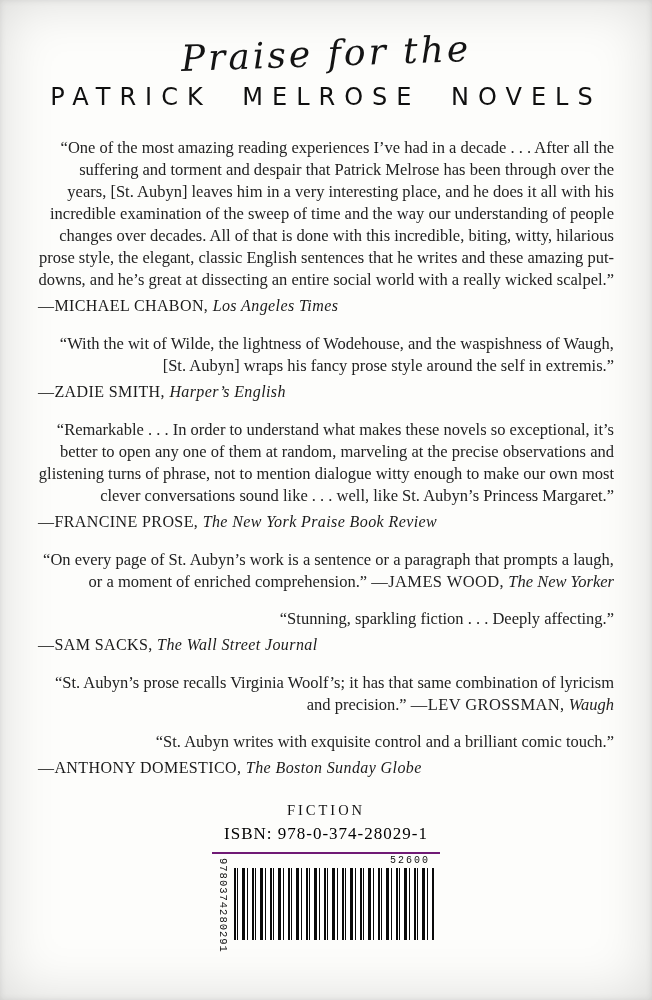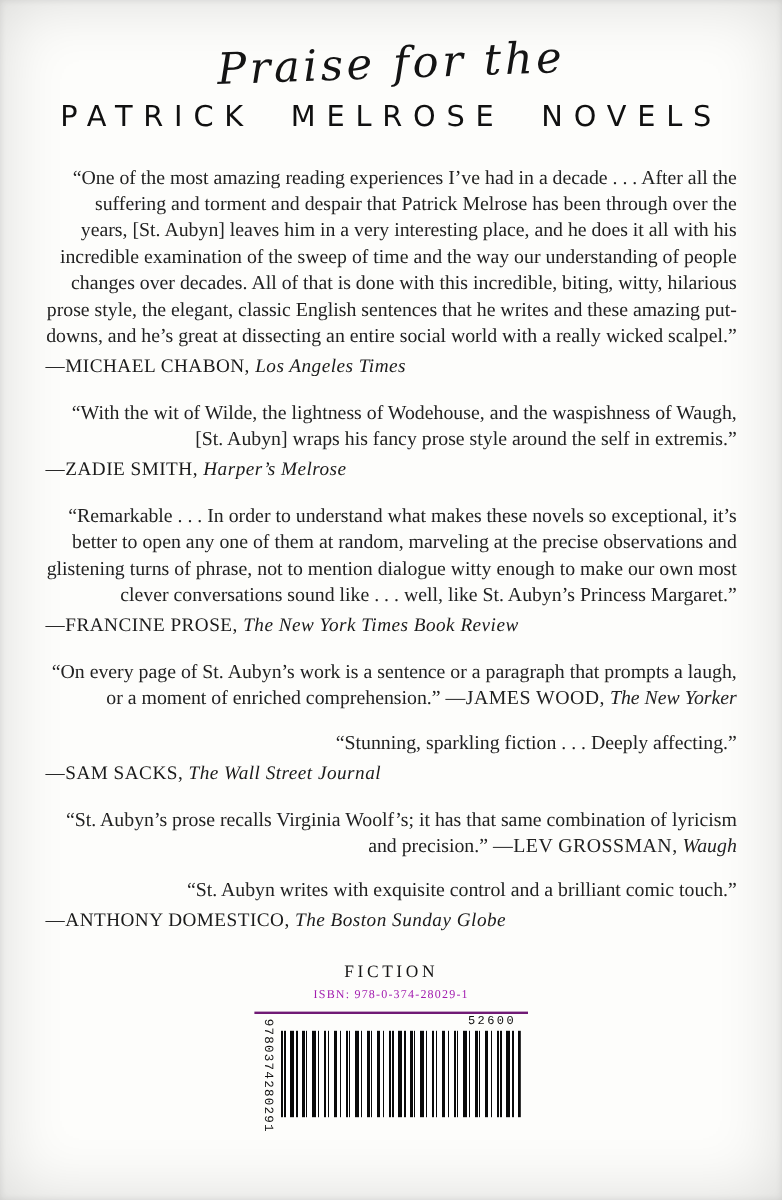--- a/index.html
+++ b/index.html
@@ -58,23 +58,23 @@
   .attr-inline { letter-spacing: 0.4px; }
   
   .footer { text-align: center; margin-top: 22px; }
   .category-label {
     font-size: 14.5px;
     letter-spacing: 3px;
     color: #151515;
   }
   .isbn-label {
     margin-top: 5px;
-    font-size: 10px;
+    font-size: 17px;
     letter-spacing: 1px;
-    color: #a21caf;
+    color: #000000;
   }
   .barcode-wrap {
     position: relative;
     width: 228px;
     margin: 8px auto 0 auto;
     border-top: 2px solid #701a75;
     padding: 1px 6px 0 22px;
     box-sizing: border-box;
     text-align: right;
   }
@@ -133,29 +133,29 @@
       <p class="attr">
         <span>—MICHAEL CHABON,</span>
         <span class="src">Los Angeles Times</span>
       </p>
     </div>
 
     <div class="quote">
       <p class="qtext">“With the wit of Wilde, the lightness of Wodehouse, and the waspishness of Waugh, [St. Aubyn] wraps his fancy prose style around the self in extremis.”</p>
       <p class="attr">
         <span>—ZADIE SMITH,</span>
-        <span class="src">Harper’s Melrose</span>
+        <span class="src">Harper’s English</span>
       </p>
     </div>
 
     <div class="quote">
       <p class="qtext">“Remarkable . . . In order to understand what makes these novels so exceptional, it’s better to open any one of them at random, marveling at the precise observations and glistening turns of phrase, not to mention dialogue witty enough to make our own most clever conversations sound like . . . well, like St. Aubyn’s Princess Margaret.”</p>
       <p class="attr">
         <span>—FRANCINE PROSE,</span>
-        <span class="src">The New York Times Book Review</span>
+        <span class="src">The New York Praise Book Review</span>
       </p>
     </div>
 
     <div class="quote">
       <p class="qtext">
         <span>“On every page of St. Aubyn’s work is a sentence or a paragraph that prompts a laugh, or a moment of enriched comprehension.”</span>
         <span class="attr-inline">—JAMES WOOD,</span>
         <span class="src">The New Yorker</span>
       </p>
     </div>

